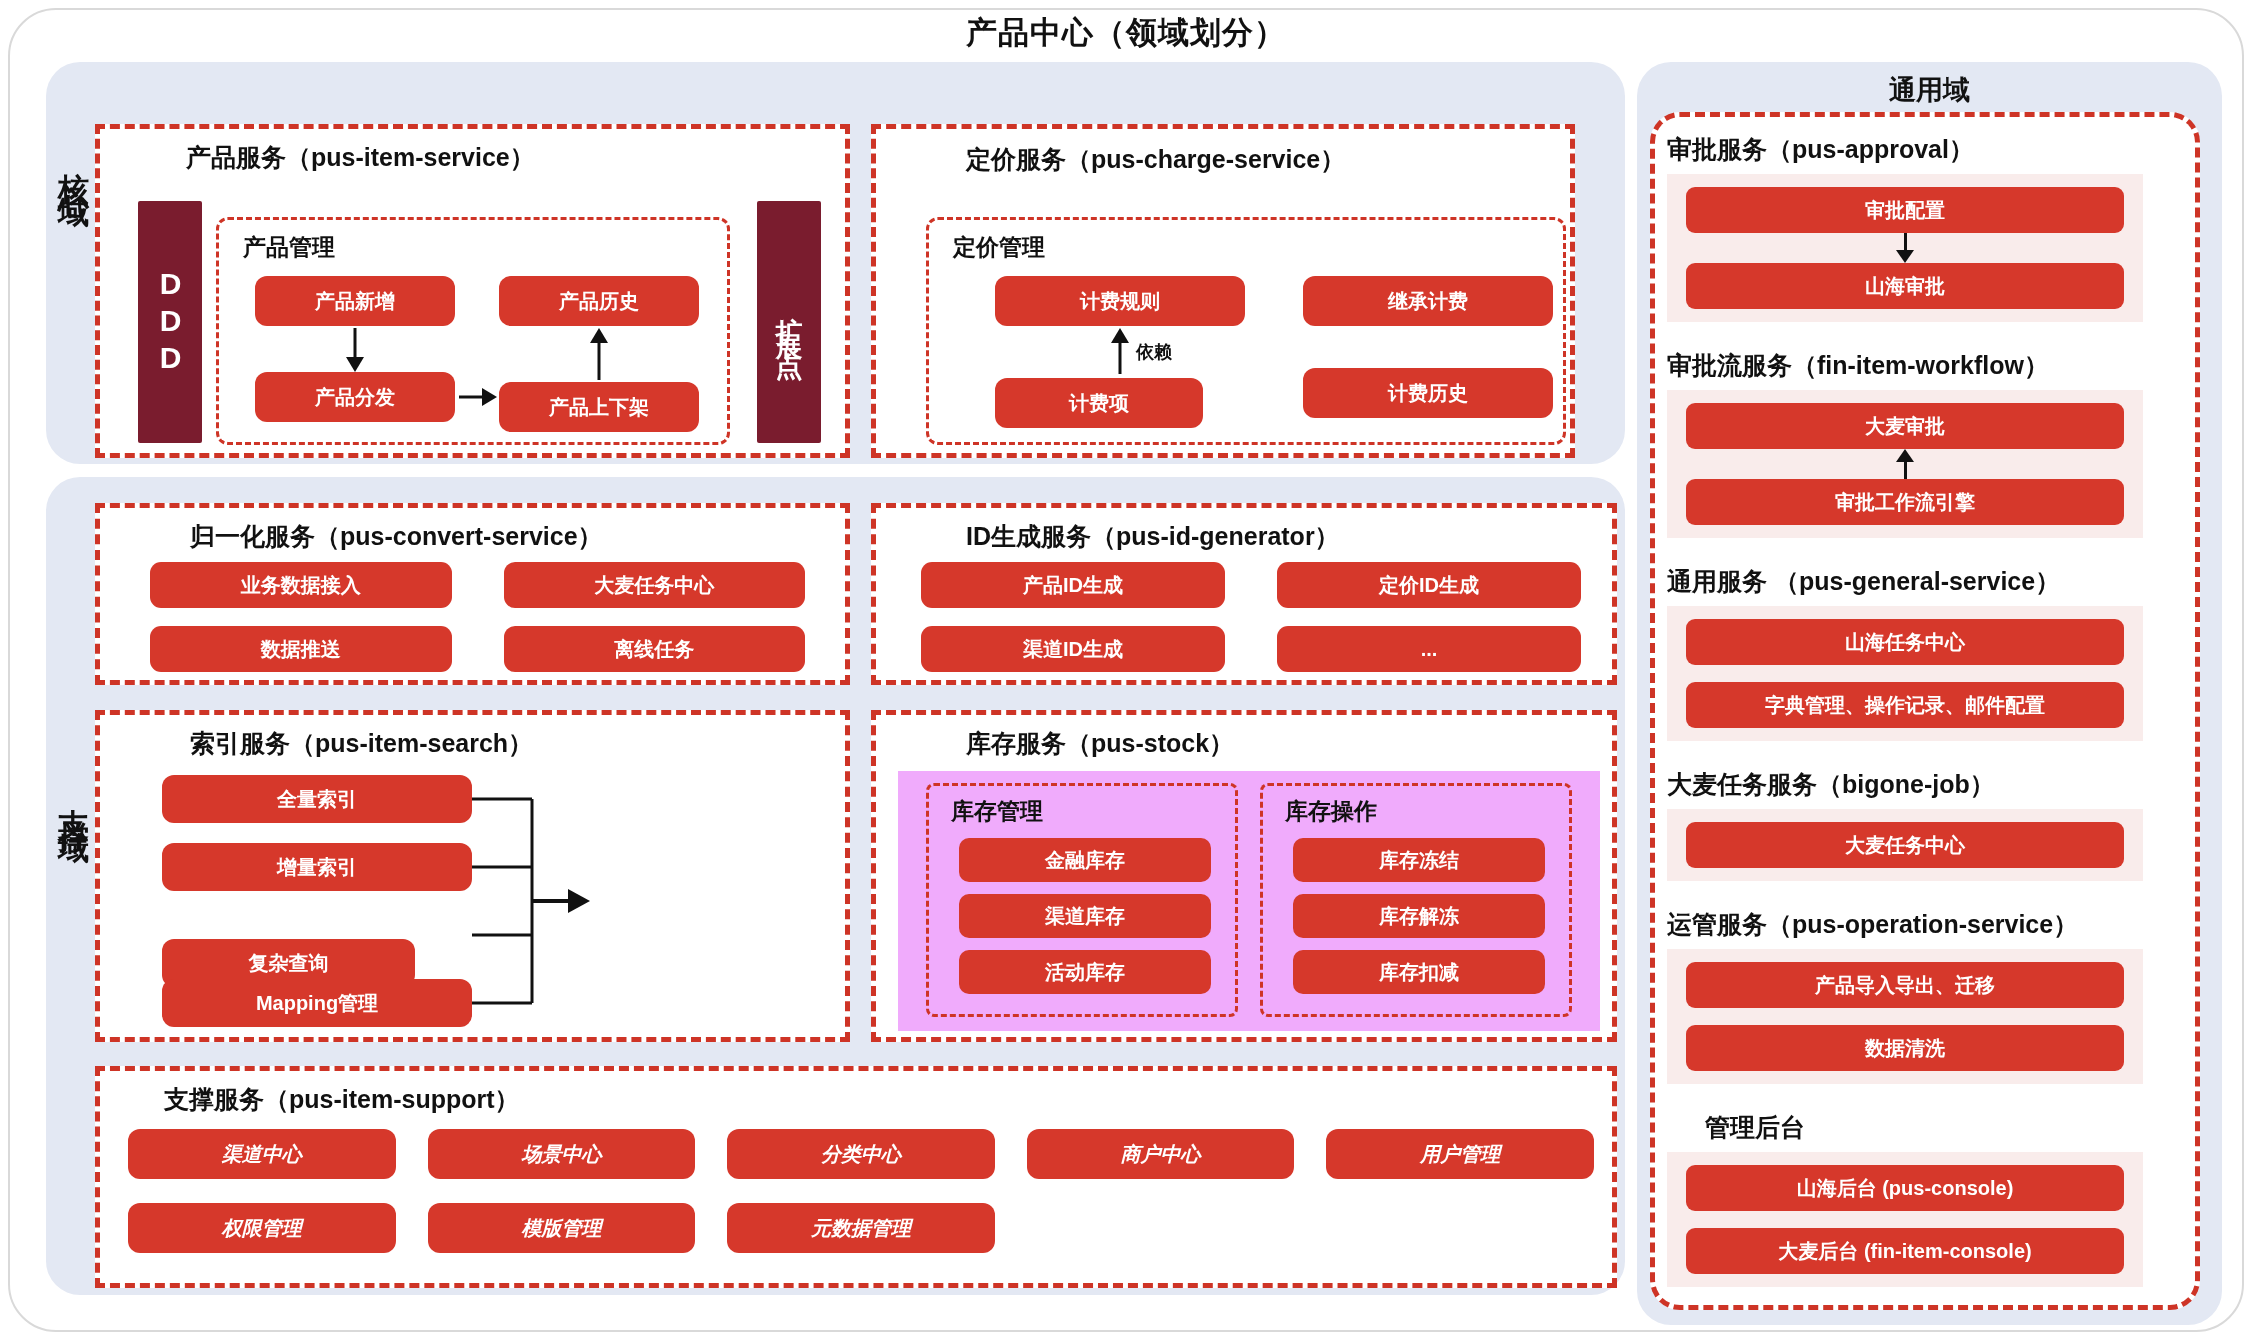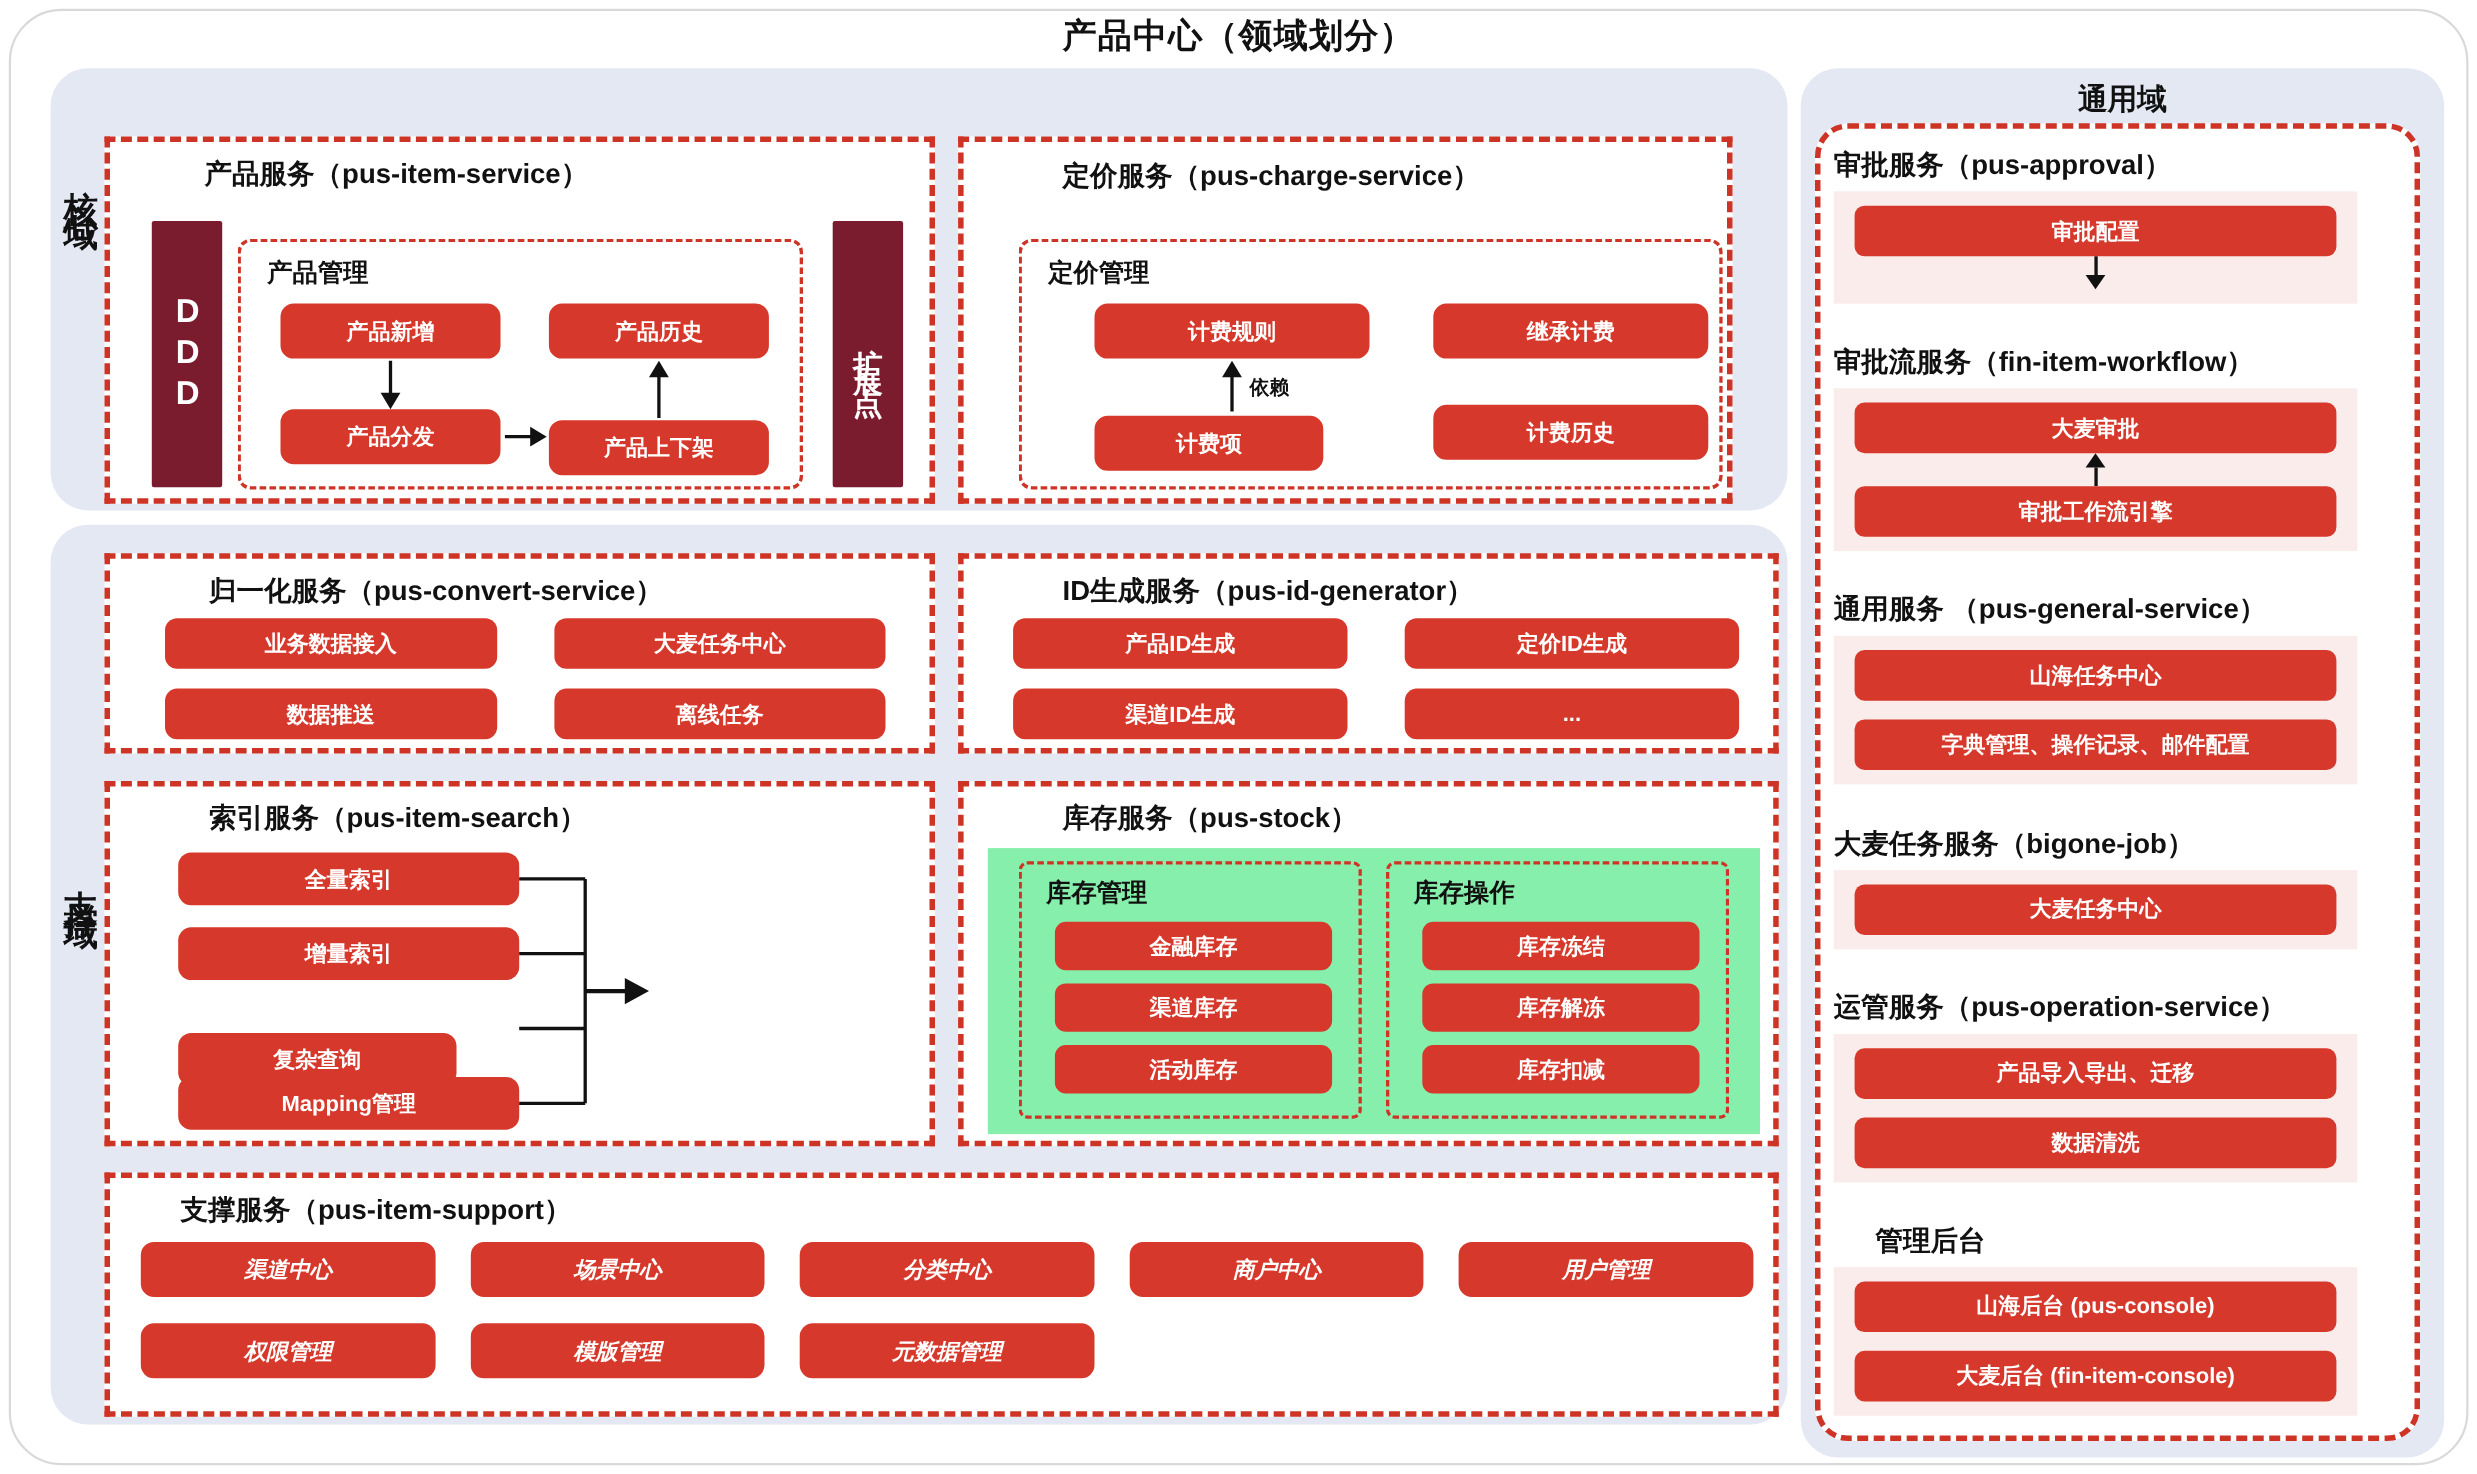--- a/index.html
+++ b/index.html
@@ -25,21 +25,21 @@
   .vbar { position:absolute; background:#7A1C2E; color:#fff; display:flex; align-items:center;
           justify-content:center; writing-mode:vertical-rl; text-orientation:upright;
           font-weight:700; border-radius:2px; }
   .vbar.ddd { font-size:30px; letter-spacing:4px; }
   .vbar.ext { font-size:27px; letter-spacing:18px; font-weight:800; }
   .overlay { position:absolute; left:0; top:0; pointer-events:none; }
   .dep-label { position:absolute; font-size:18px; font-weight:700; }
   .grid2 { position:absolute; display:grid; grid-template-columns:1fr 1fr; gap:18px 52px; }
   .grid4 { position:absolute; display:grid; grid-template-columns:repeat(5,1fr); gap:24px 32px;font-style:italic; }
   .grid4 .cbtn { height:50px; border-radius:12px; }
-  .pinkpanel { position:absolute; background:#86efac; }
+  .pinkpanel { position:absolute; background:#f0abfc; }
   .subdash { position:absolute; border:3px dashed #CE3426; border-radius:8px; }
   .subdash .inner-head { left:22px; top:10px; }
   .stack-btn { position:absolute; left:30px; width:252px; height:44px; border-radius:10px; }
   
   .gen-title { position:absolute; text-align:center; font-size:27px; font-weight:800; }
   #box-general { display:flex; flex-direction:column; justify-content:space-between; padding:16px 0 18px;border-radius:30px; }
   .gsec-head { font-size:25px; font-weight:800; margin:0 0 8px 12px; white-space:nowrap; }
   .gsec-head.indent { margin-left:50px; }
   .gpink { background:#F9ECEB; margin-left:12px; width:calc(100% - 64px); padding:13px 0;
            display:flex; flex-direction:column; align-items:center; }
@@ -178,20 +178,21 @@
   <div class="sbox" id="box-general" style="left:1650px;top:112px;width:550px;height:1198px;">
 
     <div class="gsec">
       <div class="gsec-head">审批服务（pus-approval）</div>
       <div class="gpink">
         <div class="gbtn">审批配置</div>
         <div class="varr down">
             <i class="shaft"></i>
             <i class="head"></i>
           </div>
+        <div class="gbtn" style="margin-top:0;">山海审批</div>
       </div>
     </div>
 
     <div class="gsec">
       <div class="gsec-head">审批流服务（fin-item-workflow）</div>
       <div class="gpink">
         <div class="gbtn">大麦审批</div>
         <div class="varr up">
             <i class="head"></i>
             <i class="shaft"></i>

